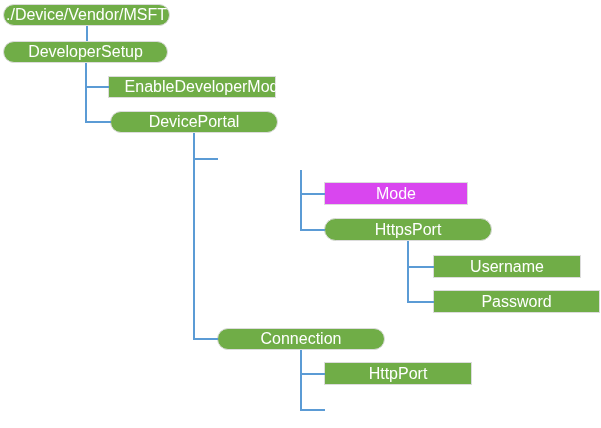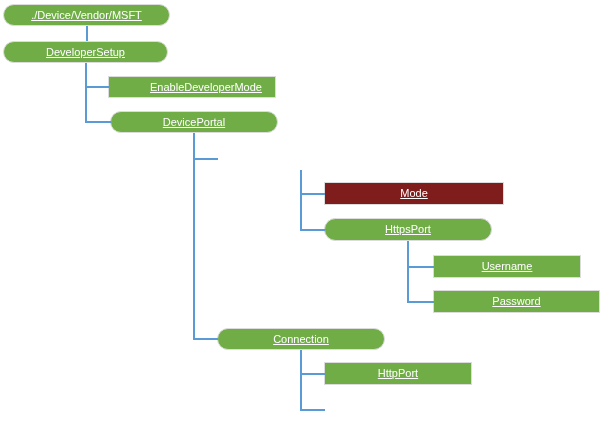--- a/index.html
+++ b/index.html
@@ -14,45 +14,44 @@
     background: #ffffff;
     font-family: "Liberation Sans", sans-serif;
     overflow: hidden;
   }
   .node {
     position: absolute;
     box-sizing: border-box;
     display: flex;
     align-items: center;
     justify-content: center;
-    font-size: 11px;
+    font-size: 16px;
     line-height: 1;
     white-space: nowrap;
     border: 1.5px solid #dcdcdc;
-    text-decoration: underline;
   }
   .node.rounded {
     border-radius: 12px;
   }
   .node.rect {
     border-radius: 0;
   }
   .connector {
     position: absolute;
   }
 </style>
 </head>
 <body>
 
 <div id="canvas">
     <div class="node rounded" style="left: 3px; top: 4px; width: 167px; height: 22px; background: rgb(112, 173, 71); border-color: rgb(220, 220, 220); color: rgb(255, 255, 255);">./Device/Vendor/MSFT</div>
     <div class="node rounded" style="left: 3px; top: 41px; width: 165px; height: 22px; background: rgb(112, 173, 71); border-color: rgb(220, 220, 220); color: rgb(255, 255, 255);">DeveloperSetup</div>
     <div class="node rect" style="left: 108px; top: 76px; width: 168px; height: 22px; background: rgb(112, 173, 71); border-color: rgb(220, 220, 220); color: rgb(255, 255, 255); padding-left: 28px;">EnableDeveloperMode</div>
     <div class="node rounded" style="left: 110px; top: 111px; width: 168px; height: 22px; background: rgb(112, 173, 71); border-color: rgb(220, 220, 220); color: rgb(255, 255, 255);">DevicePortal</div>
-    <div class="node rect" style="left: 324px; top: 182px; width: 180px; height: 23px; background: #7f1d1d; border-color: rgb(220, 220, 220); color: rgb(255, 255, 255);">Mode</div>
+    <div class="node rect" style="left: 324px; top: 182px; width: 144px; height: 23px; background: #d946ef; border-color: rgb(220, 220, 220); color: rgb(255, 255, 255);">Mode</div>
     <div class="node rounded" style="left: 324px; top: 218px; width: 168px; height: 23px; background: rgb(112, 173, 71); border-color: rgb(220, 220, 220); color: rgb(255, 255, 255);">HttpsPort</div>
     <div class="node rect" style="left: 433px; top: 255px; width: 148px; height: 23px; background: rgb(112, 173, 71); border-color: rgb(220, 220, 220); color: rgb(255, 255, 255);">Username</div>
     <div class="node rect" style="left: 433px; top: 290px; width: 167px; height: 23px; background: rgb(112, 173, 71); border-color: rgb(220, 220, 220); color: rgb(255, 255, 255);">Password</div>
     <div class="node rounded" style="left: 217px; top: 328px; width: 168px; height: 22px; background: rgb(112, 173, 71); border-color: rgb(220, 220, 220); color: rgb(255, 255, 255);">Connection</div>
     <div class="node rect" style="left: 324px; top: 362px; width: 148px; height: 23px; background: rgb(112, 173, 71); border-color: rgb(220, 220, 220); color: rgb(255, 255, 255);">HttpPort</div>
     <div class="connector" style="background: rgb(91, 155, 213); left: 86px; top: 26px; width: 2px; height: 15px;"></div>
     <div class="connector" style="background: rgb(91, 155, 213); left: 85px; top: 86px; width: 24px; height: 2px;"></div>
     <div class="connector" style="background: rgb(91, 155, 213); left: 85px; top: 121px; width: 26px; height: 2px;"></div>
     <div class="connector" style="background: rgb(91, 155, 213); left: 85px; top: 63px; width: 2px; height: 60px;"></div>
     <div class="connector" style="background: rgb(91, 155, 213); left: 193px; top: 158px; width: 25px; height: 2px;"></div>

